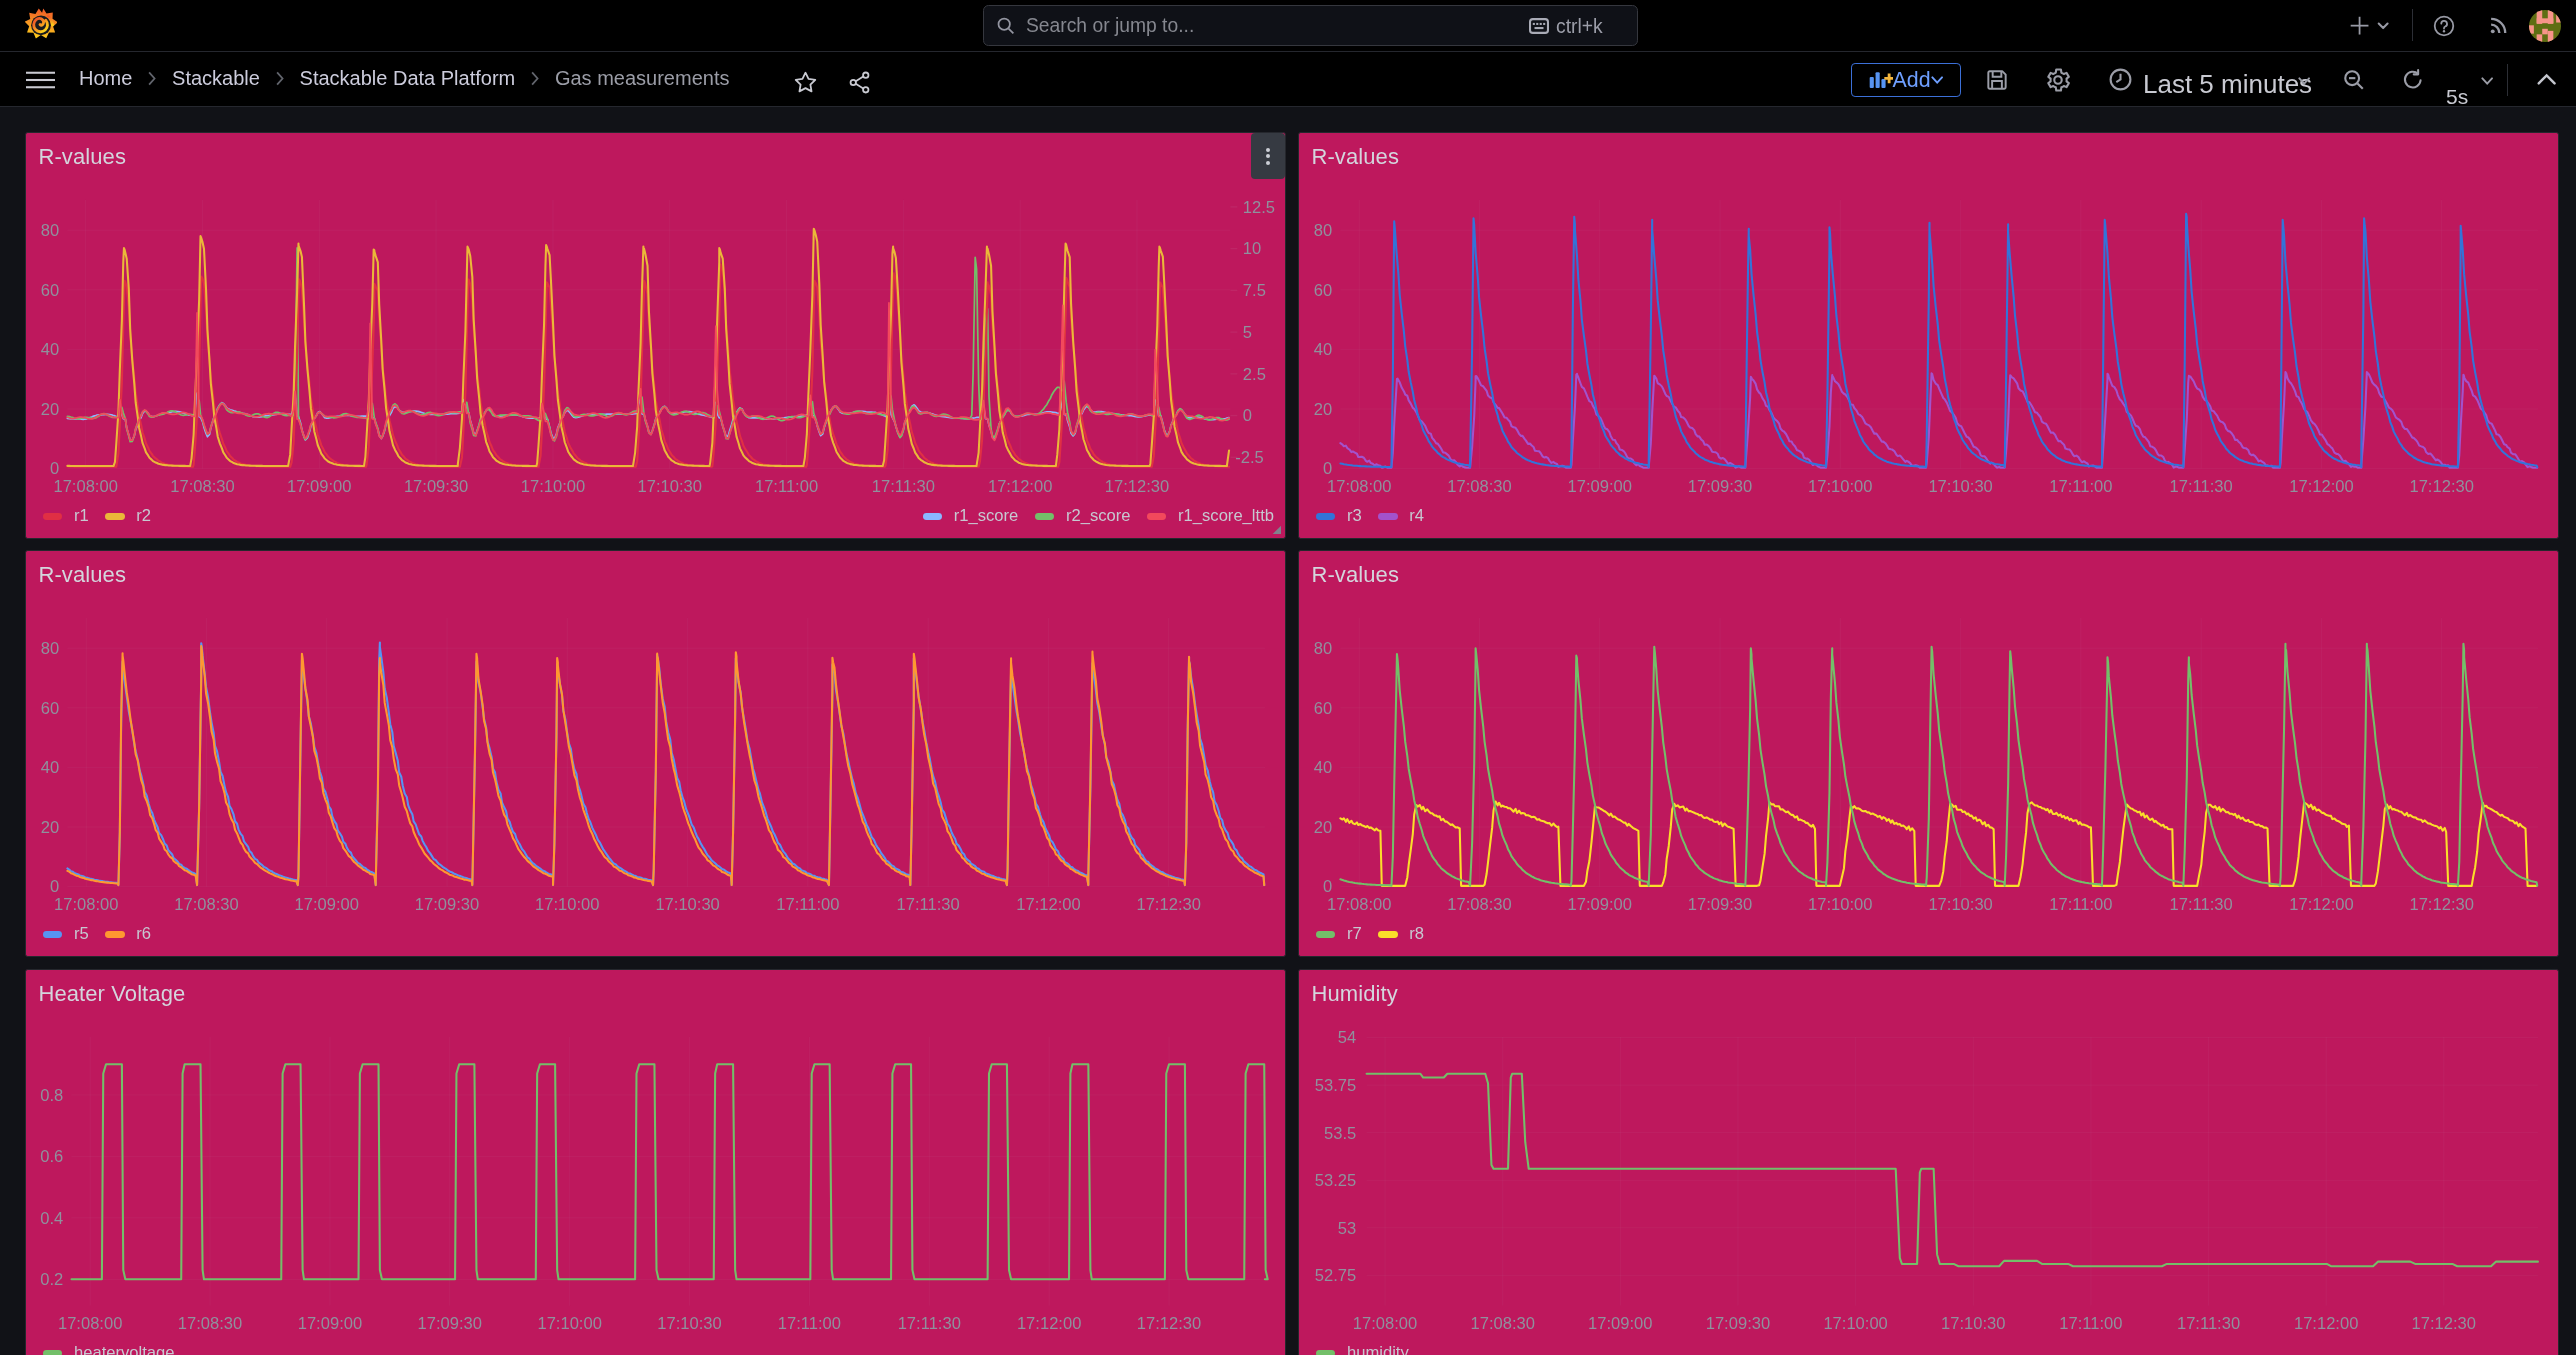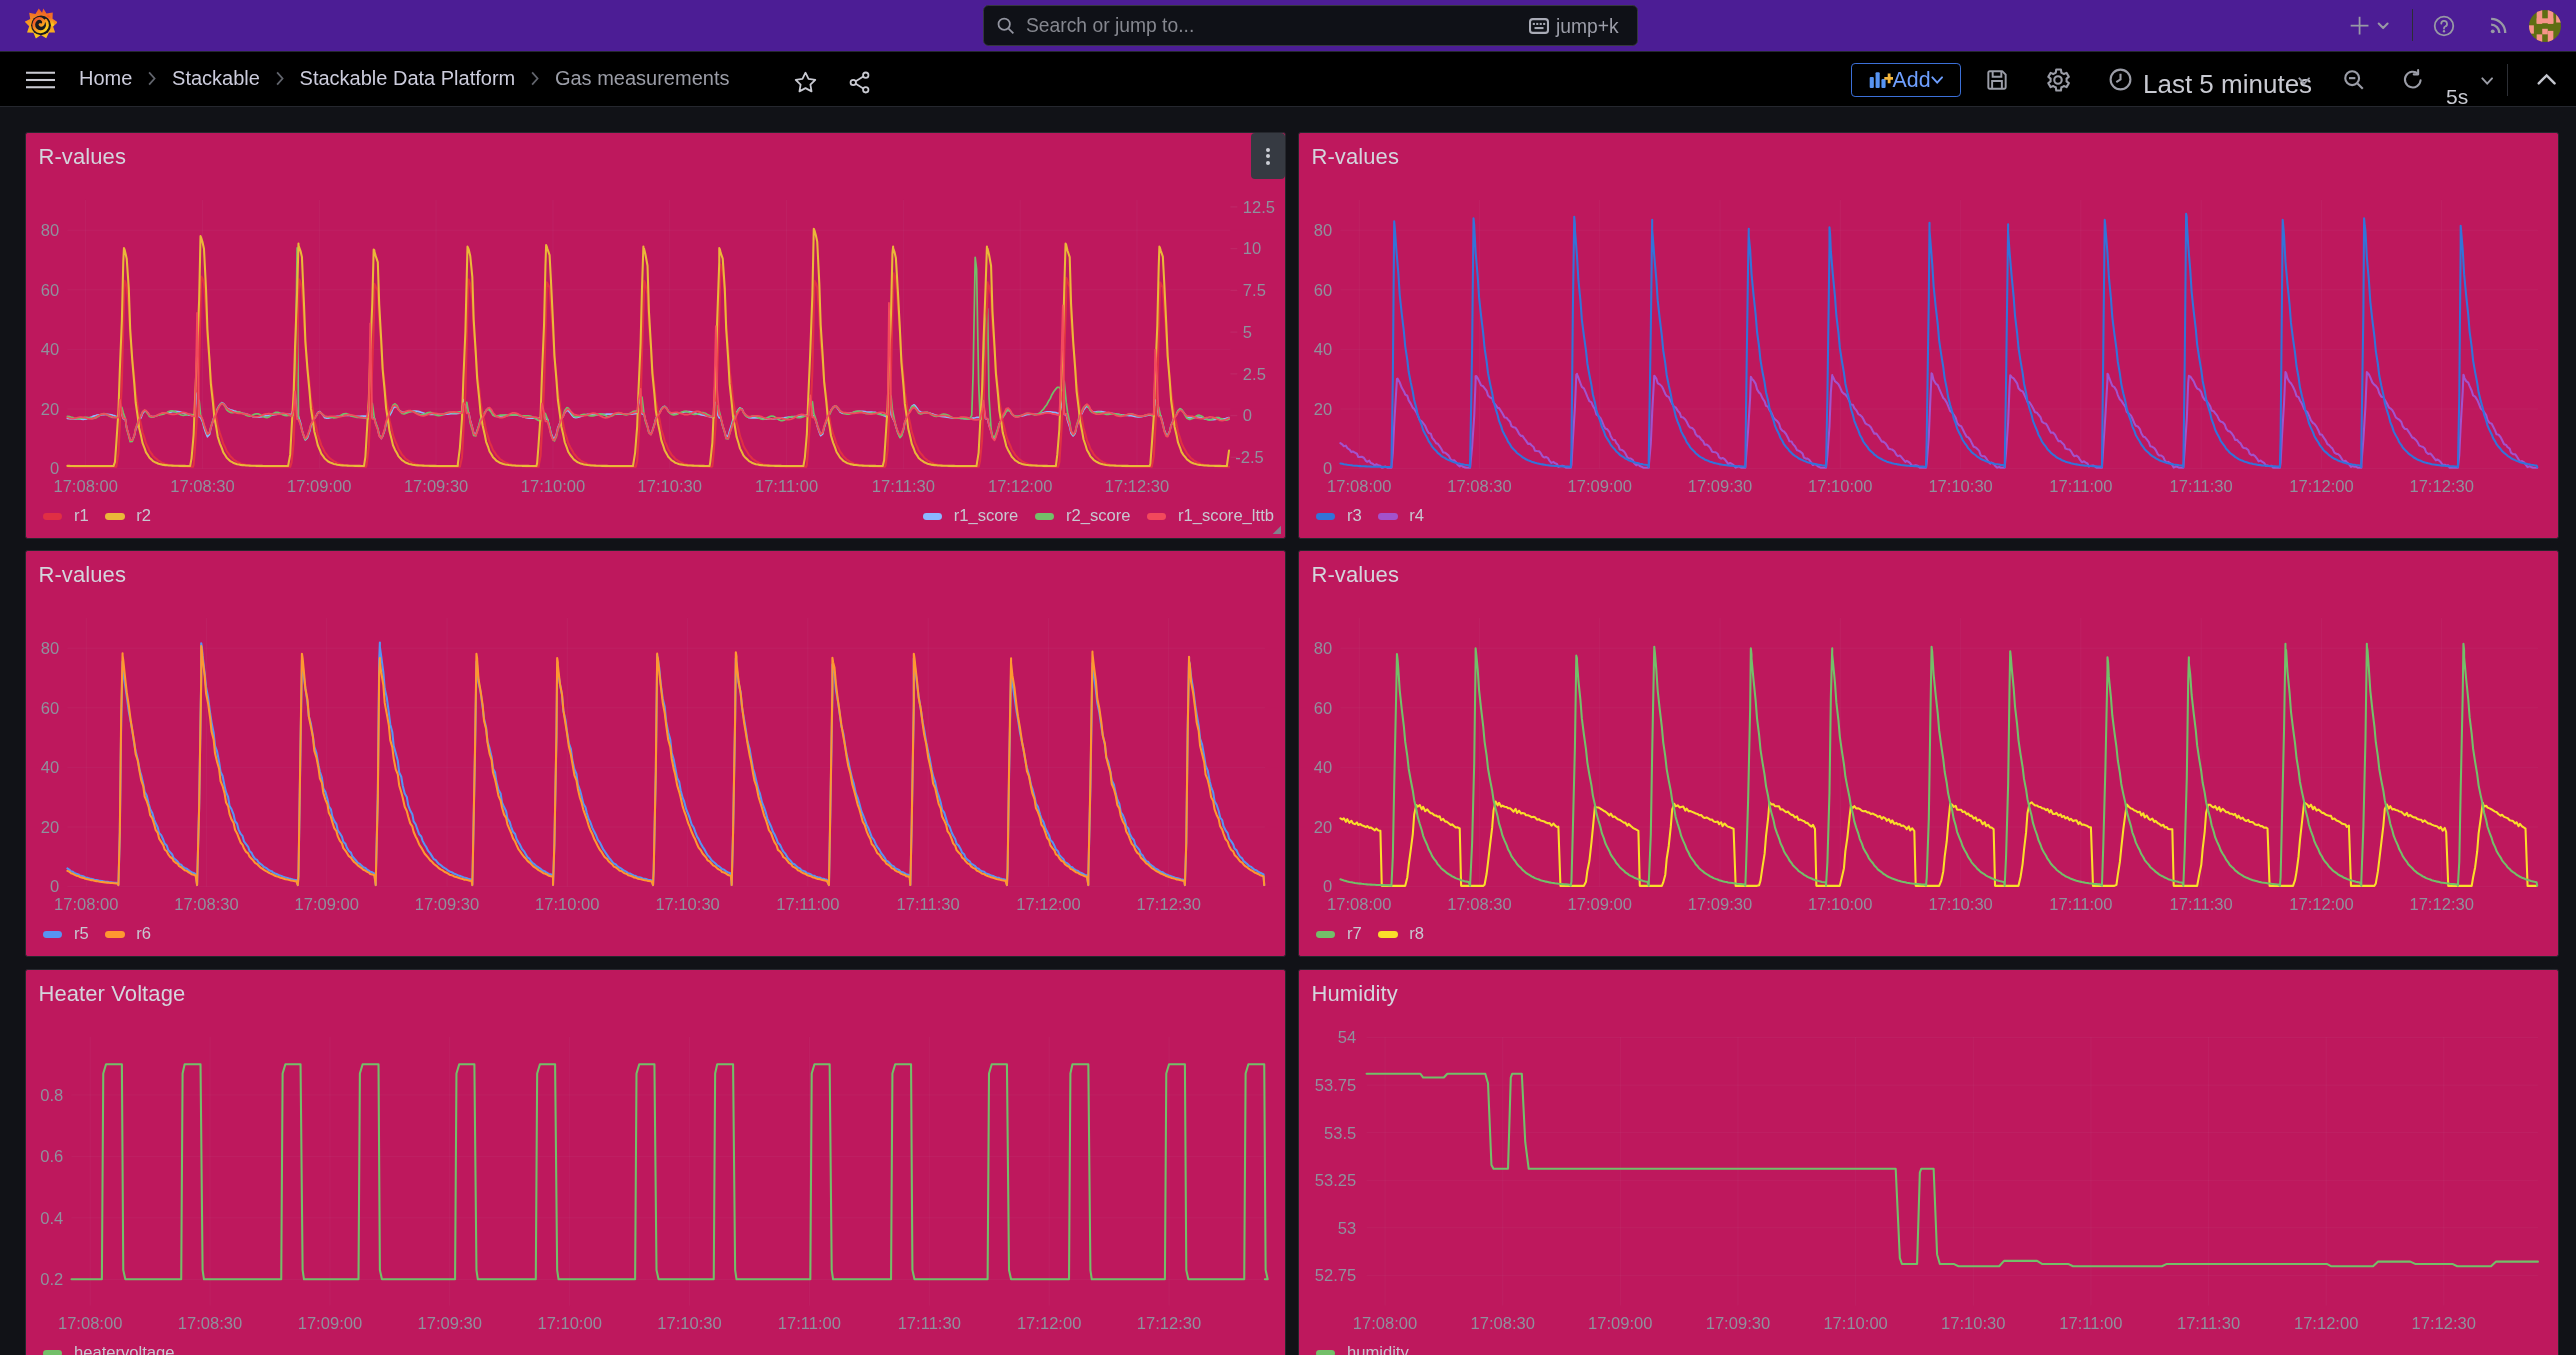--- a/index.html
+++ b/index.html
@@ -1,16 +1,16 @@
 <!DOCTYPE html>
 <html style="font-size:11px"><head><meta charset="utf-8"><style>
 * { margin:0; padding:0; box-sizing:border-box; }
 html,body { width:2576px; height:1356px; overflow:hidden; background:#111217;
   font-family:"Liberation Sans",sans-serif; }
-.bar1 { position:absolute; left:0; top:0; width:2576px; height:52px; background:#4c1d95;
+.bar1 { position:absolute; left:0; top:0; width:2576px; height:52px; background:#000000;
   border-bottom:0.7px solid #25272e; }
 .bar2 { position:absolute; left:0; top:52px; width:2576px; height:55px; background:#000000;
   border-bottom:0.7px solid #25272e; }
 .panel { position:absolute; width:1261px; height:407px; background:#be185d;
   border:0.7px solid #25272d; border-radius:2.8px; }
 .panel > svg:first-of-type { position:absolute; left:0; top:0; }
 .ptitle { position:absolute; left:12.4px; top:11px; font-size:22px; line-height:26px;
   font-weight:500; color:#d4d5dd; letter-spacing:0.1px; }
 .ax { font-family:"Liberation Sans",sans-serif; font-size:24px; fill:#8f919d; }
 svg text.ax { }
@@ -52,21 +52,21 @@
   <svg style="position:absolute;left:1529px;top:18px" width="20" height="16" viewBox="0 0 29 23" fill="none">
     <rect x="1.5" y="1.5" width="26" height="20" rx="4" stroke="#a9abb6" stroke-width="3"></rect>
     <g fill="#a9abb6">
       <rect x="5.5" y="7" width="3" height="3"></rect>
         <rect x="10.5" y="7" width="3" height="3"></rect>
       <rect x="15.5" y="7" width="3" height="3"></rect>
         <rect x="20.5" y="7" width="3" height="3"></rect>
       <rect x="8" y="13" width="13" height="3"></rect>
     </g>
   </svg>
-  <div style="position:absolute;left:1556px;top:16px;font-size:19.3px;color:#9b9da8;">jump+k</div>
+  <div style="position:absolute;left:1556px;top:16px;font-size:19.3px;color:#9b9da8;">ctrl+k</div>
 
   <svg style="position:absolute;left:2350px;top:16px" width="41" height="19.3" viewBox="0 0 60 28" fill="none" stroke="#989aa5">
     <g stroke-width="2.6">
         <line x1="14" y1="1" x2="14" y2="27"></line>
         <line x1="1" y1="14" x2="27" y2="14"></line>
       </g>
     <path d="M42 11 L48.5 17.5 L55 11" stroke-width="3" stroke-linecap="round" stroke-linejoin="round"></path>
   </svg>
   <div style="position:absolute;left:2412px;top:9px;width:1.4px;height:32px;background:#2c2e35;"></div>
   <svg style="position:absolute;left:2433px;top:14.5px" width="22" height="22" viewBox="0 0 32 32" fill="none">

